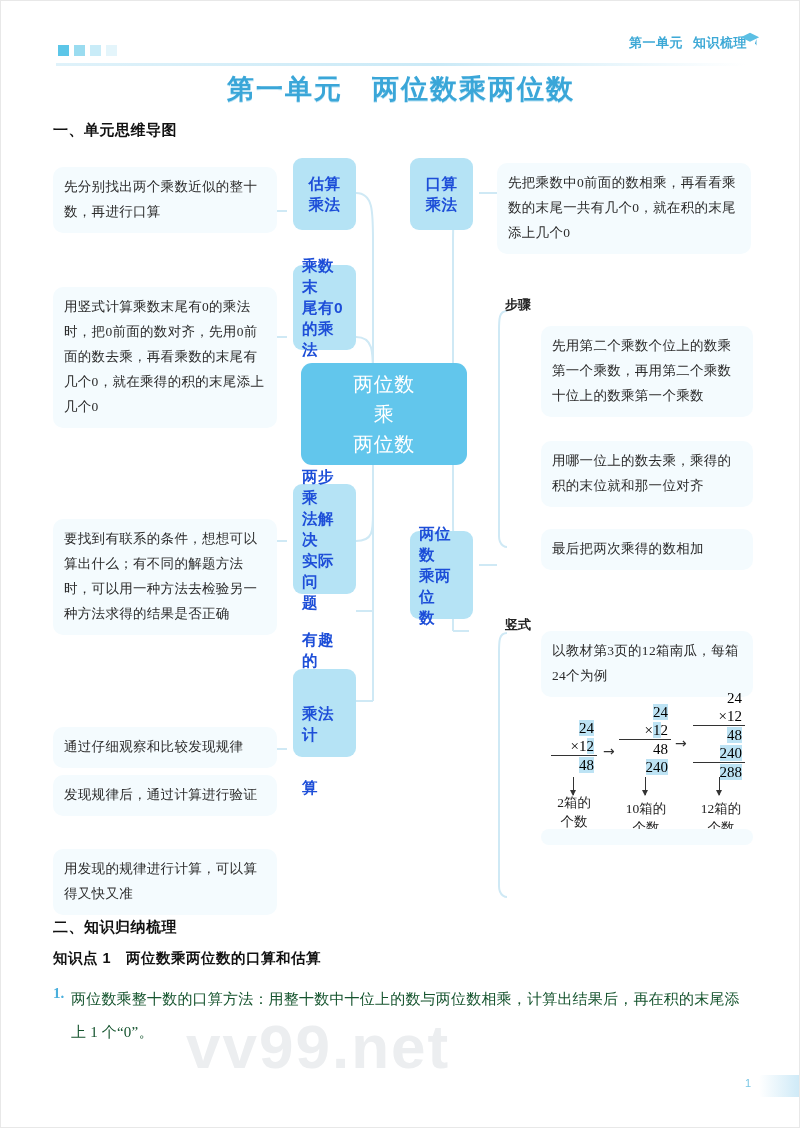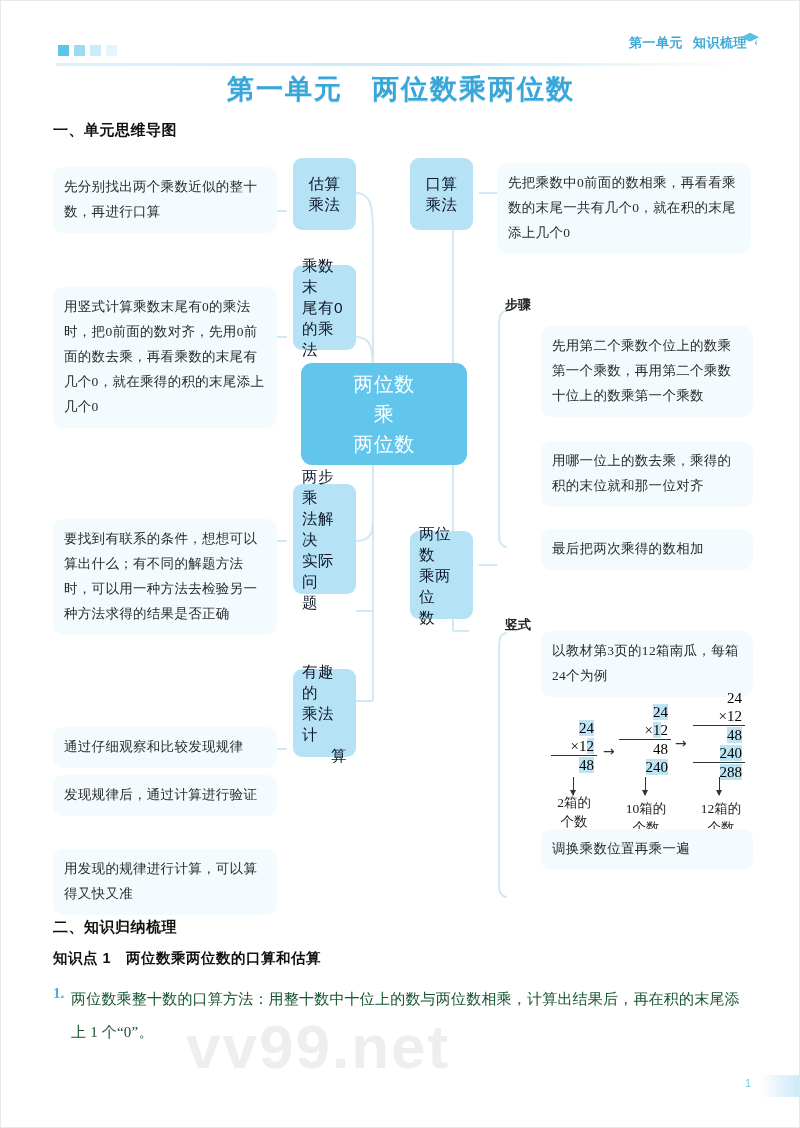--- a/index.html
+++ b/index.html
@@ -53,26 +53,27 @@
   #sec1 { left: 52px; top: 120px; }
   #sec2 { left: 52px; top: 917px; }
   #kp1  { left: 52px; top: 948px; font-size: 14.5px; }
 
   
   .mm { position: absolute; left: 0; top: 140px; width: 800px; height: 770px; }
   .node {
     position: absolute;
     background: #b5e3f5;
     border-radius: 9px;
-    color: #0f172a;
+    color: #1d4ed8;
     font-family: "Liberation Sans", sans-serif;
     font-size: 15.5px; line-height: 21px;
     display: flex; align-items: center; justify-content: flex-start;
     padding: 6px 9px;
     letter-spacing: .5px;
+    font-weight: bold;
   }
   .node.center {
     background: #62c6ec; color: #fff; font-size: 20px; line-height: 30px;
     justify-content: center; text-align: center; border-radius: 11px;
     font-weight: 500;
   }
   .bubble {
     position: absolute;
     background: #f4fbfe;
     border-radius: 10px;
@@ -236,21 +237,21 @@
       <span>实际问</span>
       <span>题</span>
     </div>
 
     <div class="node" style="left:409px; top:390px; width:63px; height:88px; flex-direction:column; justify-content:center; align-items:flex-start;">
       <span>两位数</span>
       <span>乘两位</span>
       <span>数</span>
     </div>
 
-    <div class="node" style="left:292px; top:528px; width:63px; height:88px; flex-direction:column; justify-content:center; align-items:flex-end;">
+    <div class="node" style="left:292px; top:528px; width:63px; height:88px; flex-direction:column; justify-content:center; align-items:flex-start;gap:32px;">
       <span>有趣的</span>
       <span>乘法计</span>
       <span>算</span>
     </div>
 
     <div class="bubble" style="left:496px; top:22px; width:254px;">先把乘数中0前面的数相乘，再看看乘数的末尾一共有几个0，就在积的末尾添上几个0</div>
 
     <div class="label" style="left:504px; top:155px;">步骤</div>
 
     <div class="bubble" style="left:540px; top:185px; width:212px;">先用第二个乘数个位上的数乘第一个乘数，再用第二个乘数十位上的数乘第一个乘数</div>
@@ -296,21 +297,20 @@
         <span class="ln bar"><span class="hl">288</span></span>
       </div>
       <div class="arrowD" style="left:178px; top:84px;"></div>
       <div class="cap" style="left:145px; top:106px; width:70px;">
         <div>12箱的</div>
         <div>个数</div>
       </div>
     </div>
 
     <div class="bubble" style="left:540px; top:688px; width:212px;">
-      <div>调换乘数位置再乘一遍</div>
     </div>
 
   </div>
 
   <div class="sec-head" id="sec2">二、知识归纳梳理</div>
   <div class="sec-head" id="kp1">知识点 1　两位数乘两位数的口算和估算</div>
 
   <div class="numlead">1.</div>
   <div class="para">两位数乘整十数的口算方法：用整十数中十位上的数与两位数相乘，计算出结果后，再在积的末尾添上 1 个“0”。</div>
 

